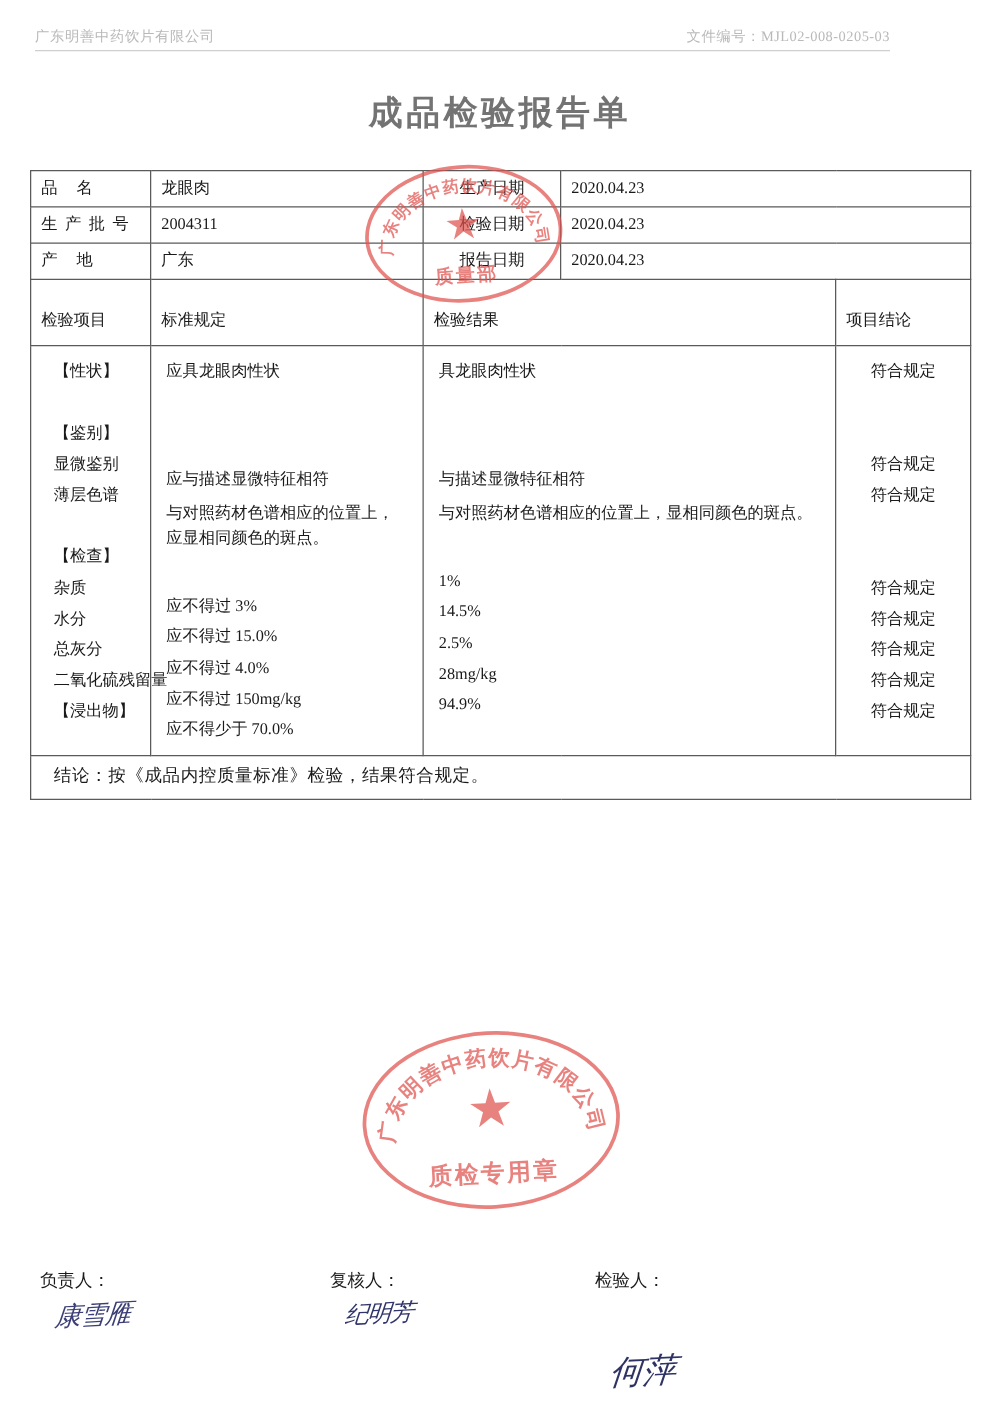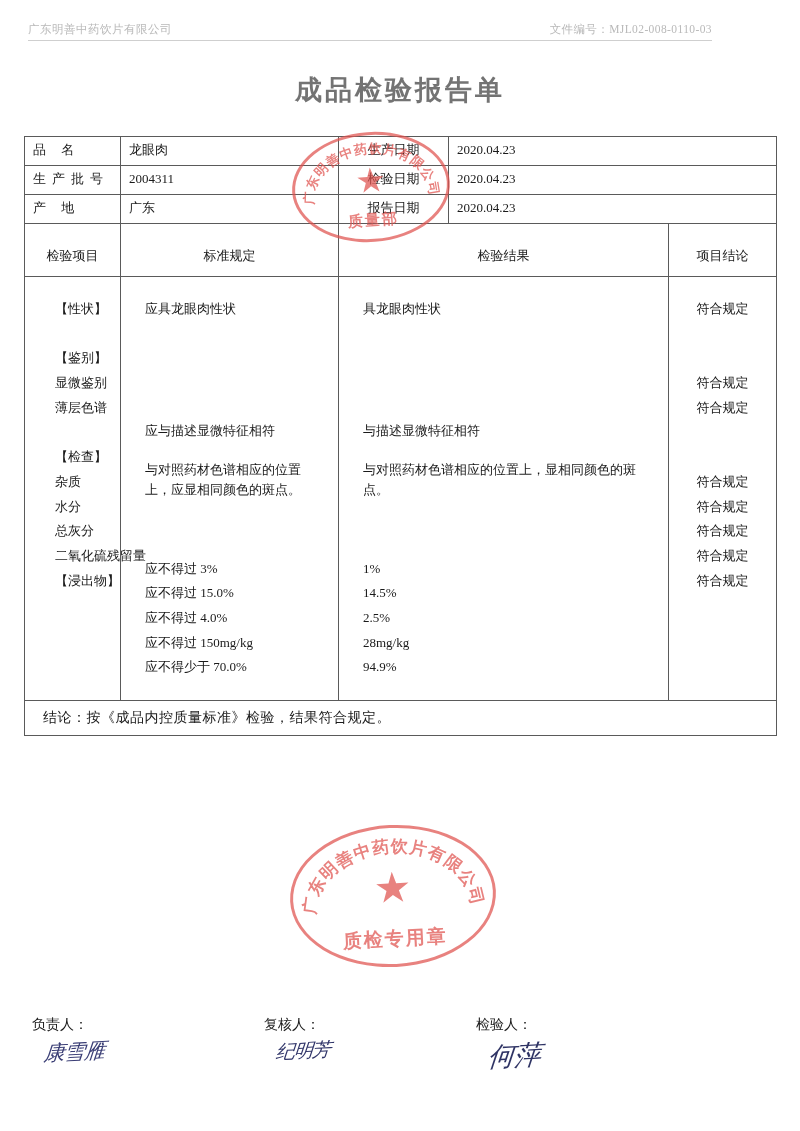--- a/index.html
+++ b/index.html
@@ -79,34 +79,33 @@
   }
   .lbl-spread {
     text-align: left;
     padding-left: 14px;
     letter-spacing: 6px;
   }
   .val { text-align: left; }
 
   
   .col-head td {
-    text-align: center;
     height: 24px;
     padding-top: 23px;
     padding-bottom: 5px;
   }
 
   
   .body-cell {
     vertical-align: top;
     padding-top: 10px;
     height: 690px;
   }
   .body-cell p {
-    margin: 16px;
+    margin: 4px;
     line-height: 1.9;
     font-size: 13px;
     white-space: pre;
   }
   .body-cell p.blank { color: transparent; }
   .body-cell .wrap { white-space: normal; line-height: 1.55; }
 
   
   .conclusion td {
     padding: 7px 12px 7px 18px;
@@ -138,21 +137,21 @@
     color: #2b2f6b;
     font-size: 21px;
     transform: skewX(-8deg) rotate(-3deg);
     margin-left: 12px;
     margin-top: 4px;
     letter-spacing: -1px;
     opacity: 0.92;
   }
   #sig-a { left: 8px; }
   #sig-b { left: 240px; text-align: right; }
-  #sig-c { left: 452px; }
+  #sig-c { left: 452px; gap: 41px; }
   #sig-c .sign-script { font-size: 27px; color: #1d2257; }
   #sig-b .sign-script { font-size: 19px; color: #20255e; }
 
   
   .stamp {
     position: absolute;
     border: 3px solid #e0534f;
     border-radius: 50%;
     color: #e0534f;
     opacity: 0.72;
@@ -204,21 +203,21 @@
     font-weight: bold;
   }
 </style>
 </head>
 <body>
 
 <div class="page">
 
   <div class="top-header">
     <span class="left">广东明善中药饮片有限公司</span>
-    <span class="right">文件编号：MJL02-008-0110-03</span>
+    <span class="right">文件编号：MJL02-008-0205-03</span>
   </div>
 
   <div class="doc-title">成品检验报告单</div>
 
   <table class="main-table">
     <colgroup>
       <col style="width:96px">
       <col style="width:218px">
       <col style="width:110px">
       <col style="width:220px">

